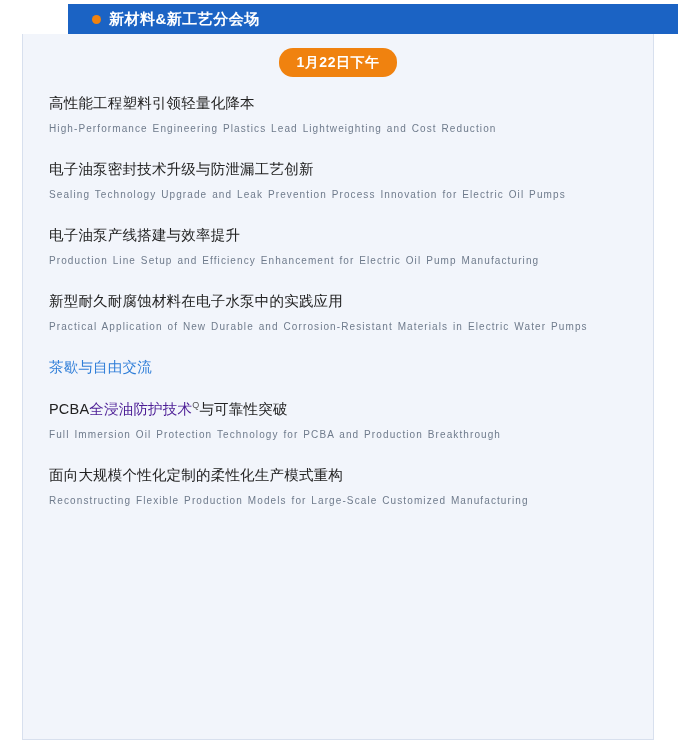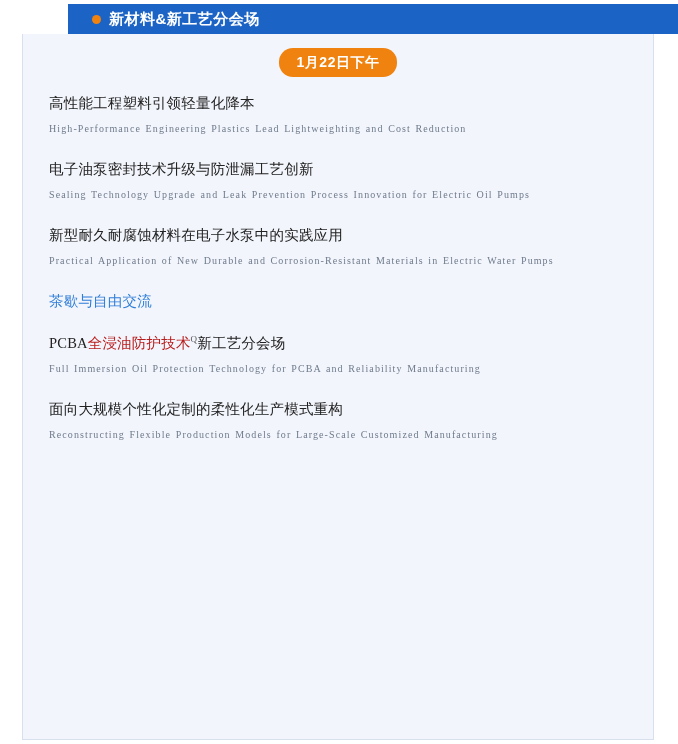--- a/index.html
+++ b/index.html
@@ -86,21 +86,20 @@
     padding: 7px 18px 8px 18px;
     letter-spacing: 0.5px;
     line-height: 1;
   }
   
   .session-list {
     padding: 14px 24px 0 26px;
   }
   .session {
     margin-bottom: 14px;
-    font-family: Liberation Serif, serif;
   }
   .session .cn {
     color: #222222;
     font-size: 14.5px;
     line-height: 24px;
     letter-spacing: 0.2px;
   }
   .session .en {
     color: #6f7b8c;
     font-size: 10px;
@@ -110,21 +109,21 @@
   }
   .session.break .cn {
     color: #2f7ed8;
   }
   .sup-mark {
     font-size: 9px;
     vertical-align: super;
     color: #555555;
   }
   .highlight-blue {
-    color: #b91c1c;
+    color: #4c1d95;
   }
 </style>
 </head>
 <body>
 
 <div class="page">
 
   <div class="header-bar">
     <span class="header-dot"></span>
     <span class="header-title">新材料&amp;新工艺分会场</span>
@@ -142,33 +141,37 @@
       <div class="session">
         <div class="cn">高性能工程塑料引领轻量化降本</div>
         <div class="en">High-Performance Engineering Plastics Lead Lightweighting and Cost Reduction</div>
       </div>
 
       <div class="session">
         <div class="cn">电子油泵密封技术升级与防泄漏工艺创新</div>
         <div class="en">Sealing Technology Upgrade and Leak Prevention Process Innovation for Electric Oil Pumps</div>
       </div>
 
+      <div class="session">
+        <div class="cn">电子油泵产线搭建与效率提升</div>
+        <div class="en">Production Line Setup and Efficiency Enhancement for Electric Oil Pump Manufacturing</div>
+      </div>
 
       <div class="session">
         <div class="cn">新型耐久耐腐蚀材料在电子水泵中的实践应用</div>
         <div class="en">Practical Application of New Durable and Corrosion-Resistant Materials in Electric Water Pumps</div>
       </div>
 
       <div class="session break">
         <div class="cn">茶歇与自由交流</div>
       </div>
 
       <div class="session">
-        <div class="cn"><span>PCBA</span><span class="highlight-blue">全浸油防护技术</span><span class="sup-mark">Q</span><span>新工艺分会场</span></div>
-        <div class="en">Full Immersion Oil Protection Technology for PCBA and Reliability Manufacturing</div>
+        <div class="cn"><span>PCBA</span><span class="highlight-blue">全浸油防护技术</span><span class="sup-mark">Q</span><span>与可靠性突破</span></div>
+        <div class="en">Full Immersion Oil Protection Technology for PCBA and Production Breakthrough</div>
       </div>
 
       <div class="session">
         <div class="cn">面向大规模个性化定制的柔性化生产模式重构</div>
         <div class="en">Reconstructing Flexible Production Models for Large-Scale Customized Manufacturing</div>
       </div>
 
     </div>
   </div>
 </div>

